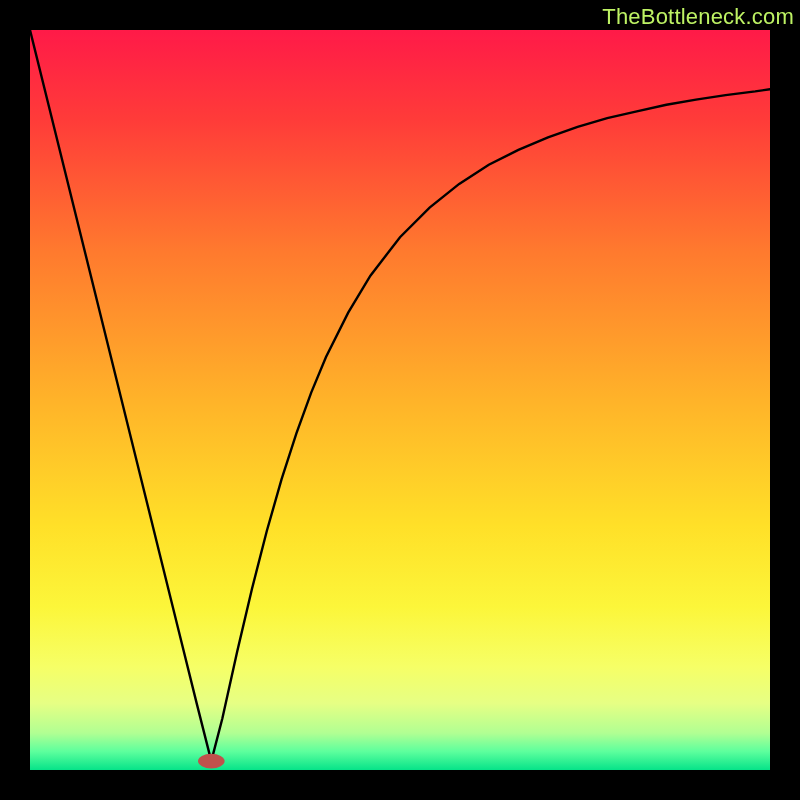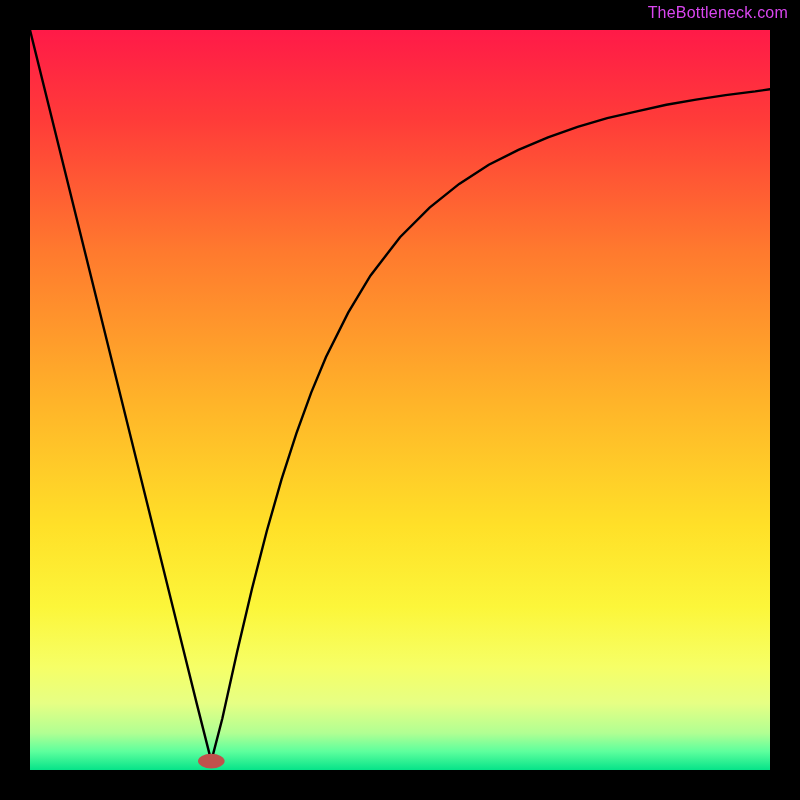--- a/index.html
+++ b/index.html
@@ -22,23 +22,23 @@
   .plot {
     position: absolute;
     left: 0;
     top: 0;
     width: 740px;
     height: 740px;
   }
   .watermark {
     position: absolute;
     top: 4px;
-    right: 12px;
-    color: #d946ef;
-    font-size: 16px;
+    right: 6px;
+    color: #bef264;
+    font-size: 22px;
     font-weight: 500;
     letter-spacing: 0.2px;
     z-index: 30;
   }
   svg { display: block; }
 </style>
 </head>
 <body>
 
 <div class="watermark">TheBottleneck.com</div>

